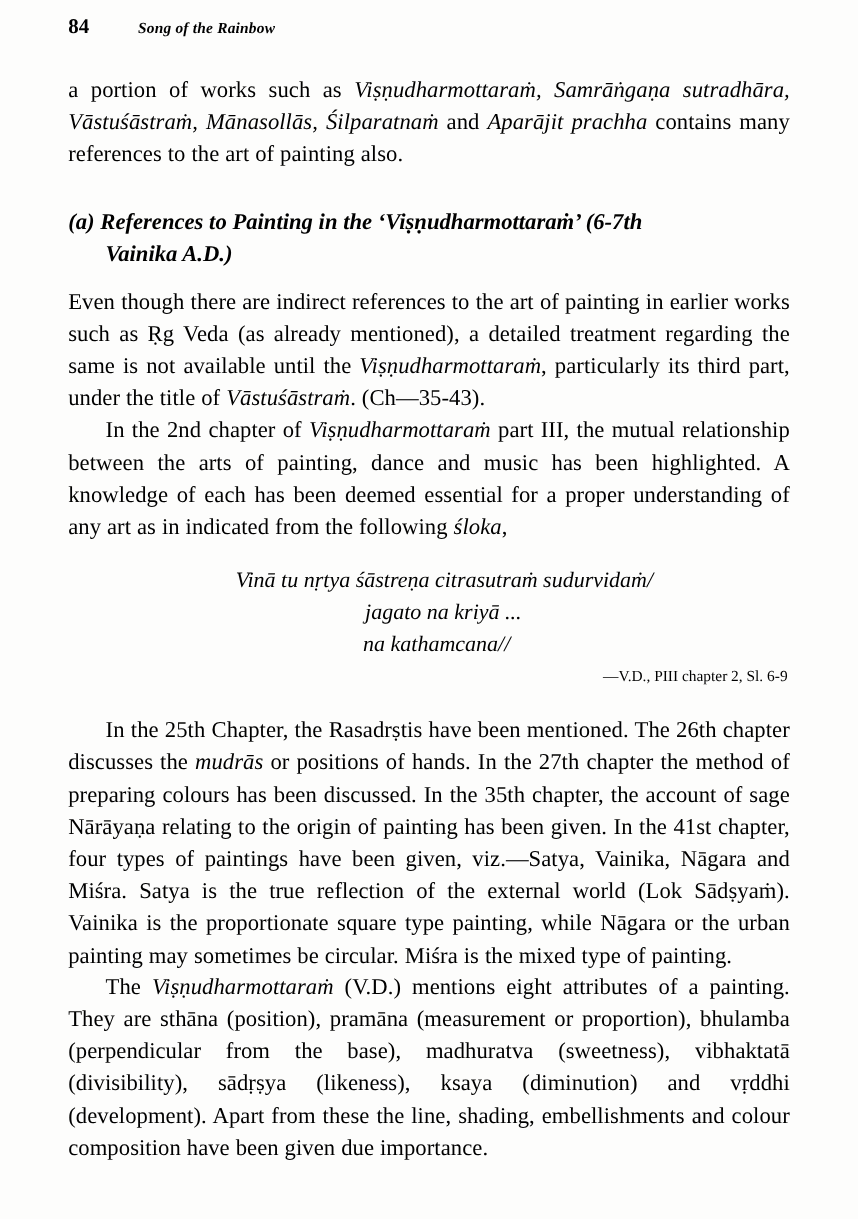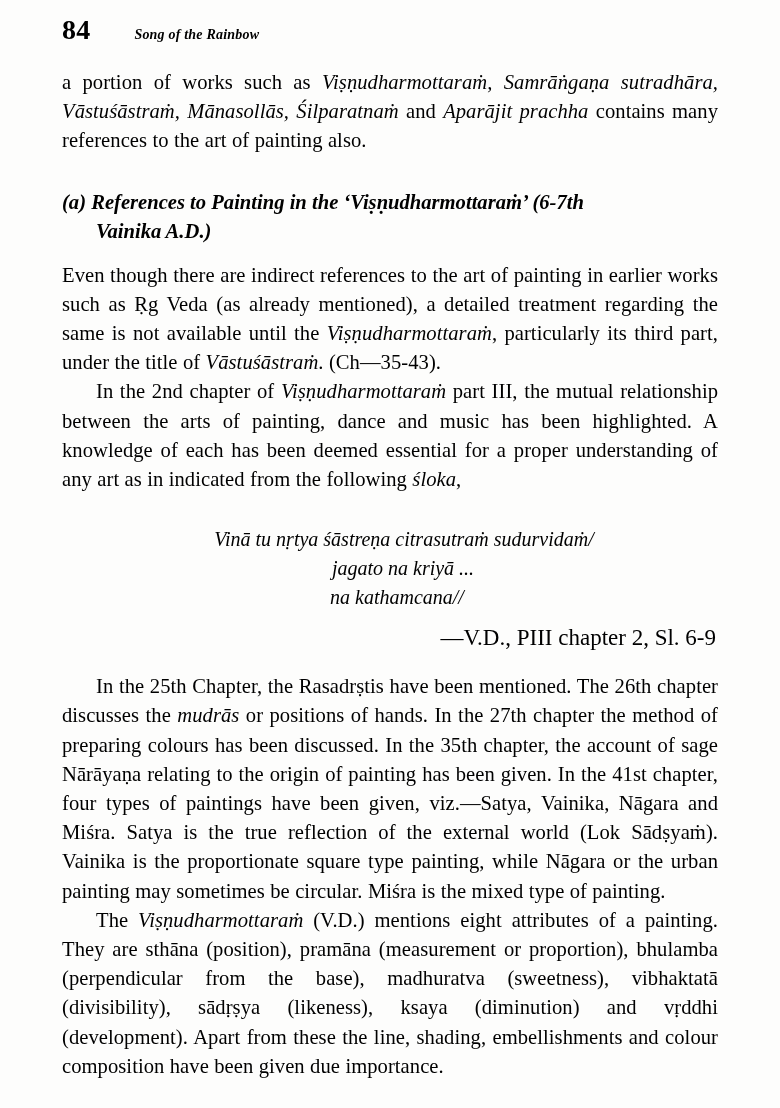--- a/index.html
+++ b/index.html
@@ -26,21 +26,21 @@
   .running-head {
     position: absolute;
     top: 14px;
     left: 62px;
     right: 62px;
     height: 28px;
     display: flex;
     align-items: baseline;
   }
   .folio {
-    font-size: 28px;
+    font-size: 19px;
     font-weight: 700;
     letter-spacing: 0.2px;
     font-family: "Liberation Serif", "DejaVu Serif", serif;
   }
   .head-title {
     margin-left: 44px;
     font-size: 14px;
     font-style: italic;
     font-weight: 700;
     letter-spacing: 0.2px;
@@ -78,37 +78,37 @@
     text-indent: -0px;
     margin-top: 16px;
   }
   .section-heading .hl2 {
     display: block;
     padding-left: 34px;
   }
 
   
   .verse {
-    margin: 11px;
+    margin: 0;
     font-size: 20px;
     line-height: 29px;
     font-style: italic;
     text-align: center;
     padding-left: 40px;
     padding-right: 20px;
   }
   .verse .vline { display: block; white-space: pre; }
   .verse .vline.l1 { margin-left: 8px; }
   .verse .vline.l2 { margin-left: 6px; }
   .verse .vline.l3 { margin-left: -14px; }
   .verse .vline.l4 { margin-left: -6px; }
 
   .attribution {
     margin: 0;
-    font-size: 23px;
+    font-size: 14px;
     line-height: 29px;
     text-align: right;
     font-style: normal;
     padding-right: 2px;
   }
 
   em.it { font-style: italic; }
 </style>
 </head>
 <body>

